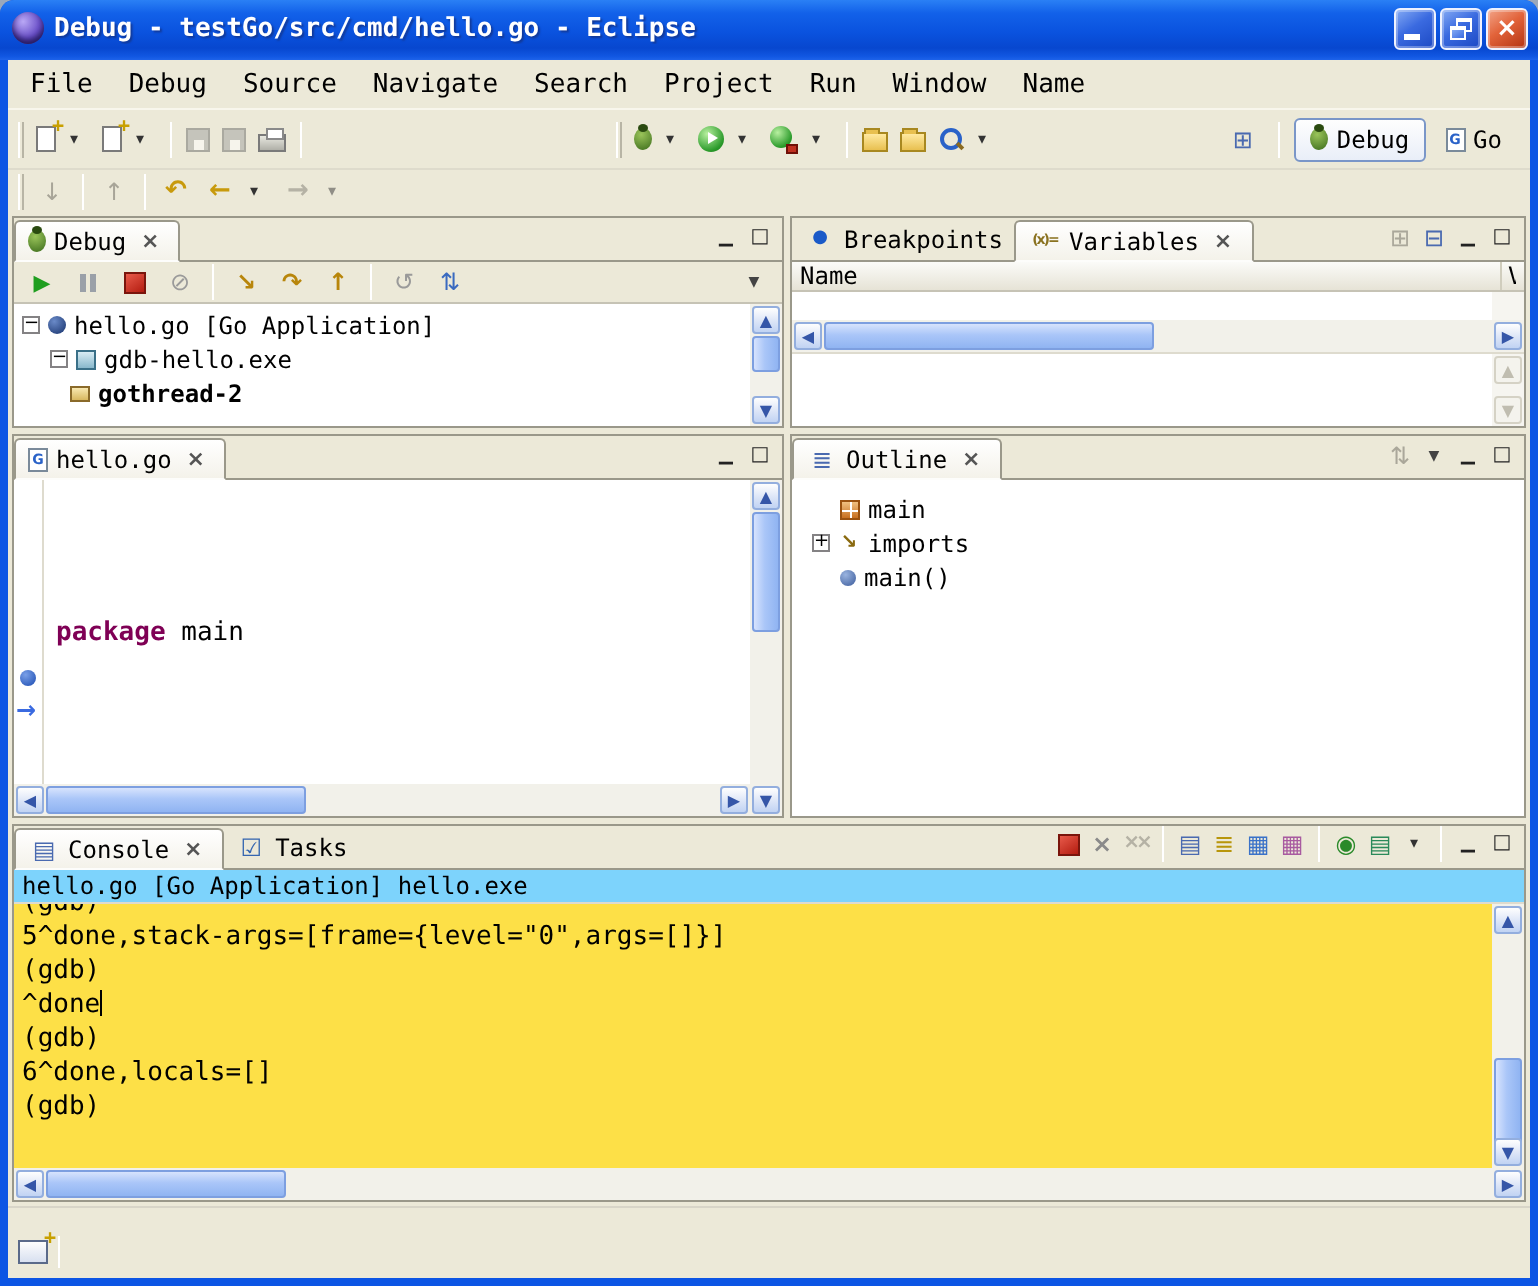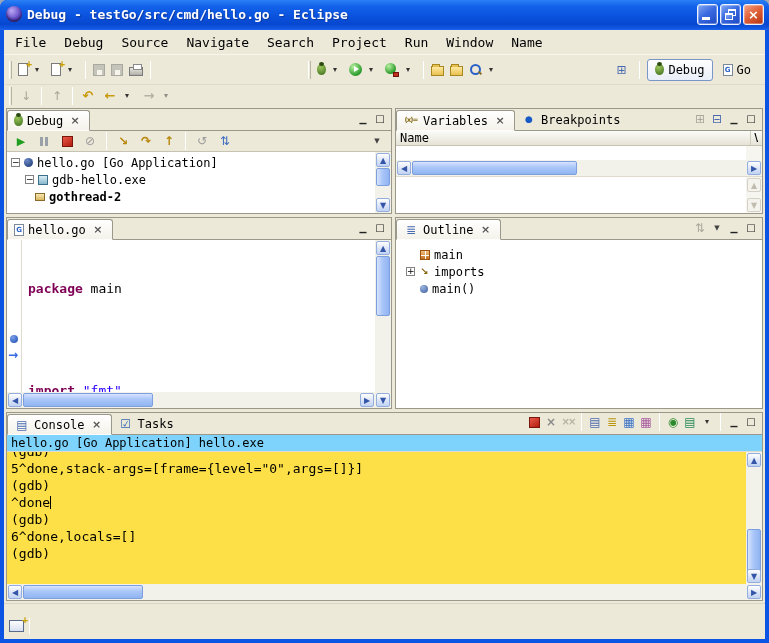--- a/index.html
+++ b/index.html
@@ -140,21 +140,21 @@
   .sb.off{background:#f6f5f0;}
   .sb.off .ab{background:#f4f3ed;border-color:#d5d2c5;color:#c0bdb0;}
   
   .ed-main{flex:1;display:flex;min-height:0;}
   .ed-center{flex:1;display:flex;flex-direction:column;min-width:0;}
   .ed-body{flex:1;display:flex;min-height:0;position:relative;background:#fff;}
   .gutter{width:15px;background:#fff;border-right:1px solid #dedbce;position:relative;flex:none;}
   .bp-ic{position:absolute;left:3px;width:8px;height:8px;border-radius:50%;background:radial-gradient(circle at 35% 30%,#7aa0e8,#1a4ab0);}
   .ip-ic{position:absolute;left:1px;color:#3a6ae0;font-weight:bold;font-size:12px;font-family:"DejaVu Sans",sans-serif;}
   .code{flex:1;font-size:13px;line-height:17px;padding:6px 0 0 6px;white-space:pre;overflow:hidden;color:#000;}
-  .cl{height:17px;}
+  .cl{height:17px;margin-top:28px;}
   .kw{color:#7f0055;font-weight:bold;}
   .str{color:#2a00ff;}
   
   .colhead{height:15px;background:linear-gradient(#fbfbf8,#e6e3d6);border-bottom:1px solid #c6c3b5;
     display:flex;align-items:center;padding:0 4px;font-size:12px;flex:none;}
   .colval{margin-left:auto;border-left:1px solid #d0cdbd;padding-left:3px;width:8px;overflow:hidden;}
   
   .procline{height:17px;background:#7dd3fc;border-bottom:1px solid #dedbce;display:flex;align-items:center;
     padding:0 4px;font-size:12px;flex:none;white-space:nowrap;}
   .cons-main{flex:1;display:flex;min-height:0;}
@@ -365,28 +365,28 @@
             <div class="sb sbv">
               <span class="ab up">▲</span>
               <span class="thumb" style="top:16px;height:18px;"></span>
               <span class="ab dn">▼</span>
             </div>
           </div>
         </div>
 
         <div class="view" style="flex:1;">
           <div class="vhead">
+            <span class="tab">
+              <span class="g g-bpdot"></span>
+              <span>Breakpoints</span>
+            </span>
             <span class="tab sel">
               <span class="g g-vars"></span>
               <span>Variables</span>
               <span class="g g-closex"></span>
-            </span>
-            <span class="tab">
-              <span class="g g-bpdot"></span>
-              <span>Breakpoints</span>
             </span>
             <span class="hbtns">
               <span class="g g-logical"></span>
               <span class="g g-collapse"></span>
               <span class="g g-min"></span>
               <span class="g g-max"></span>
             </span>
           </div>
           <div class="colhead">
             <span>Name</span>

